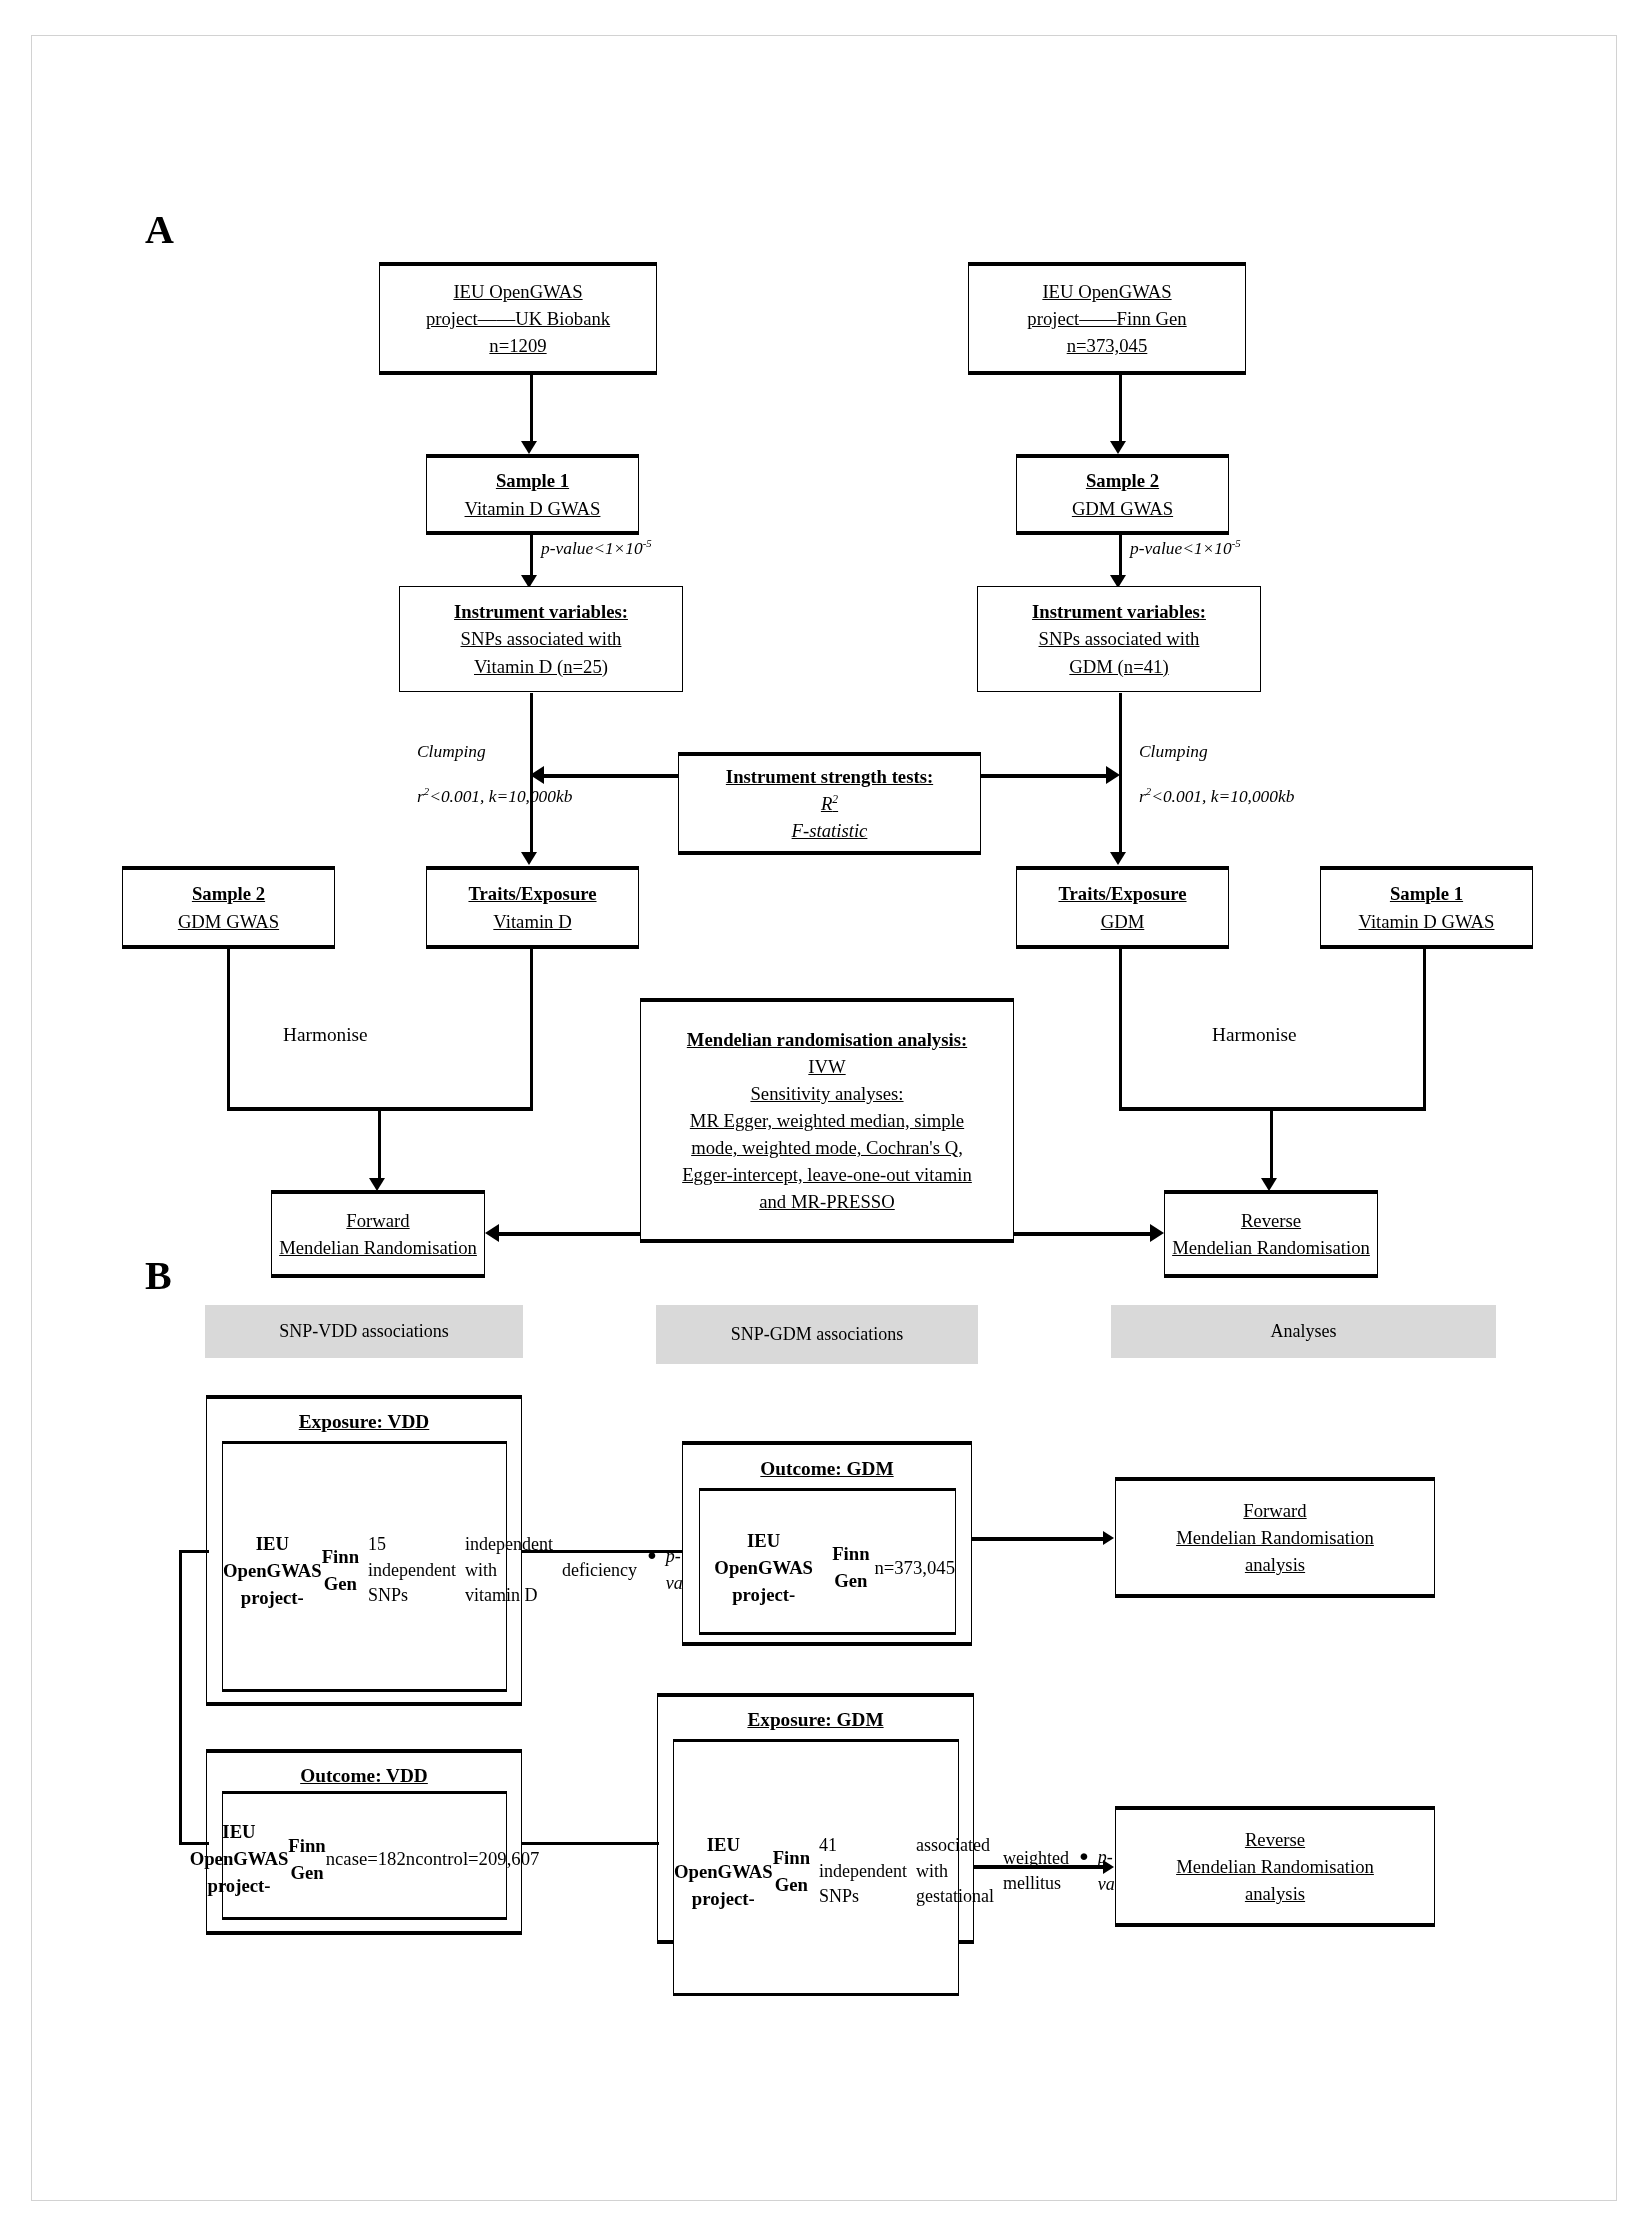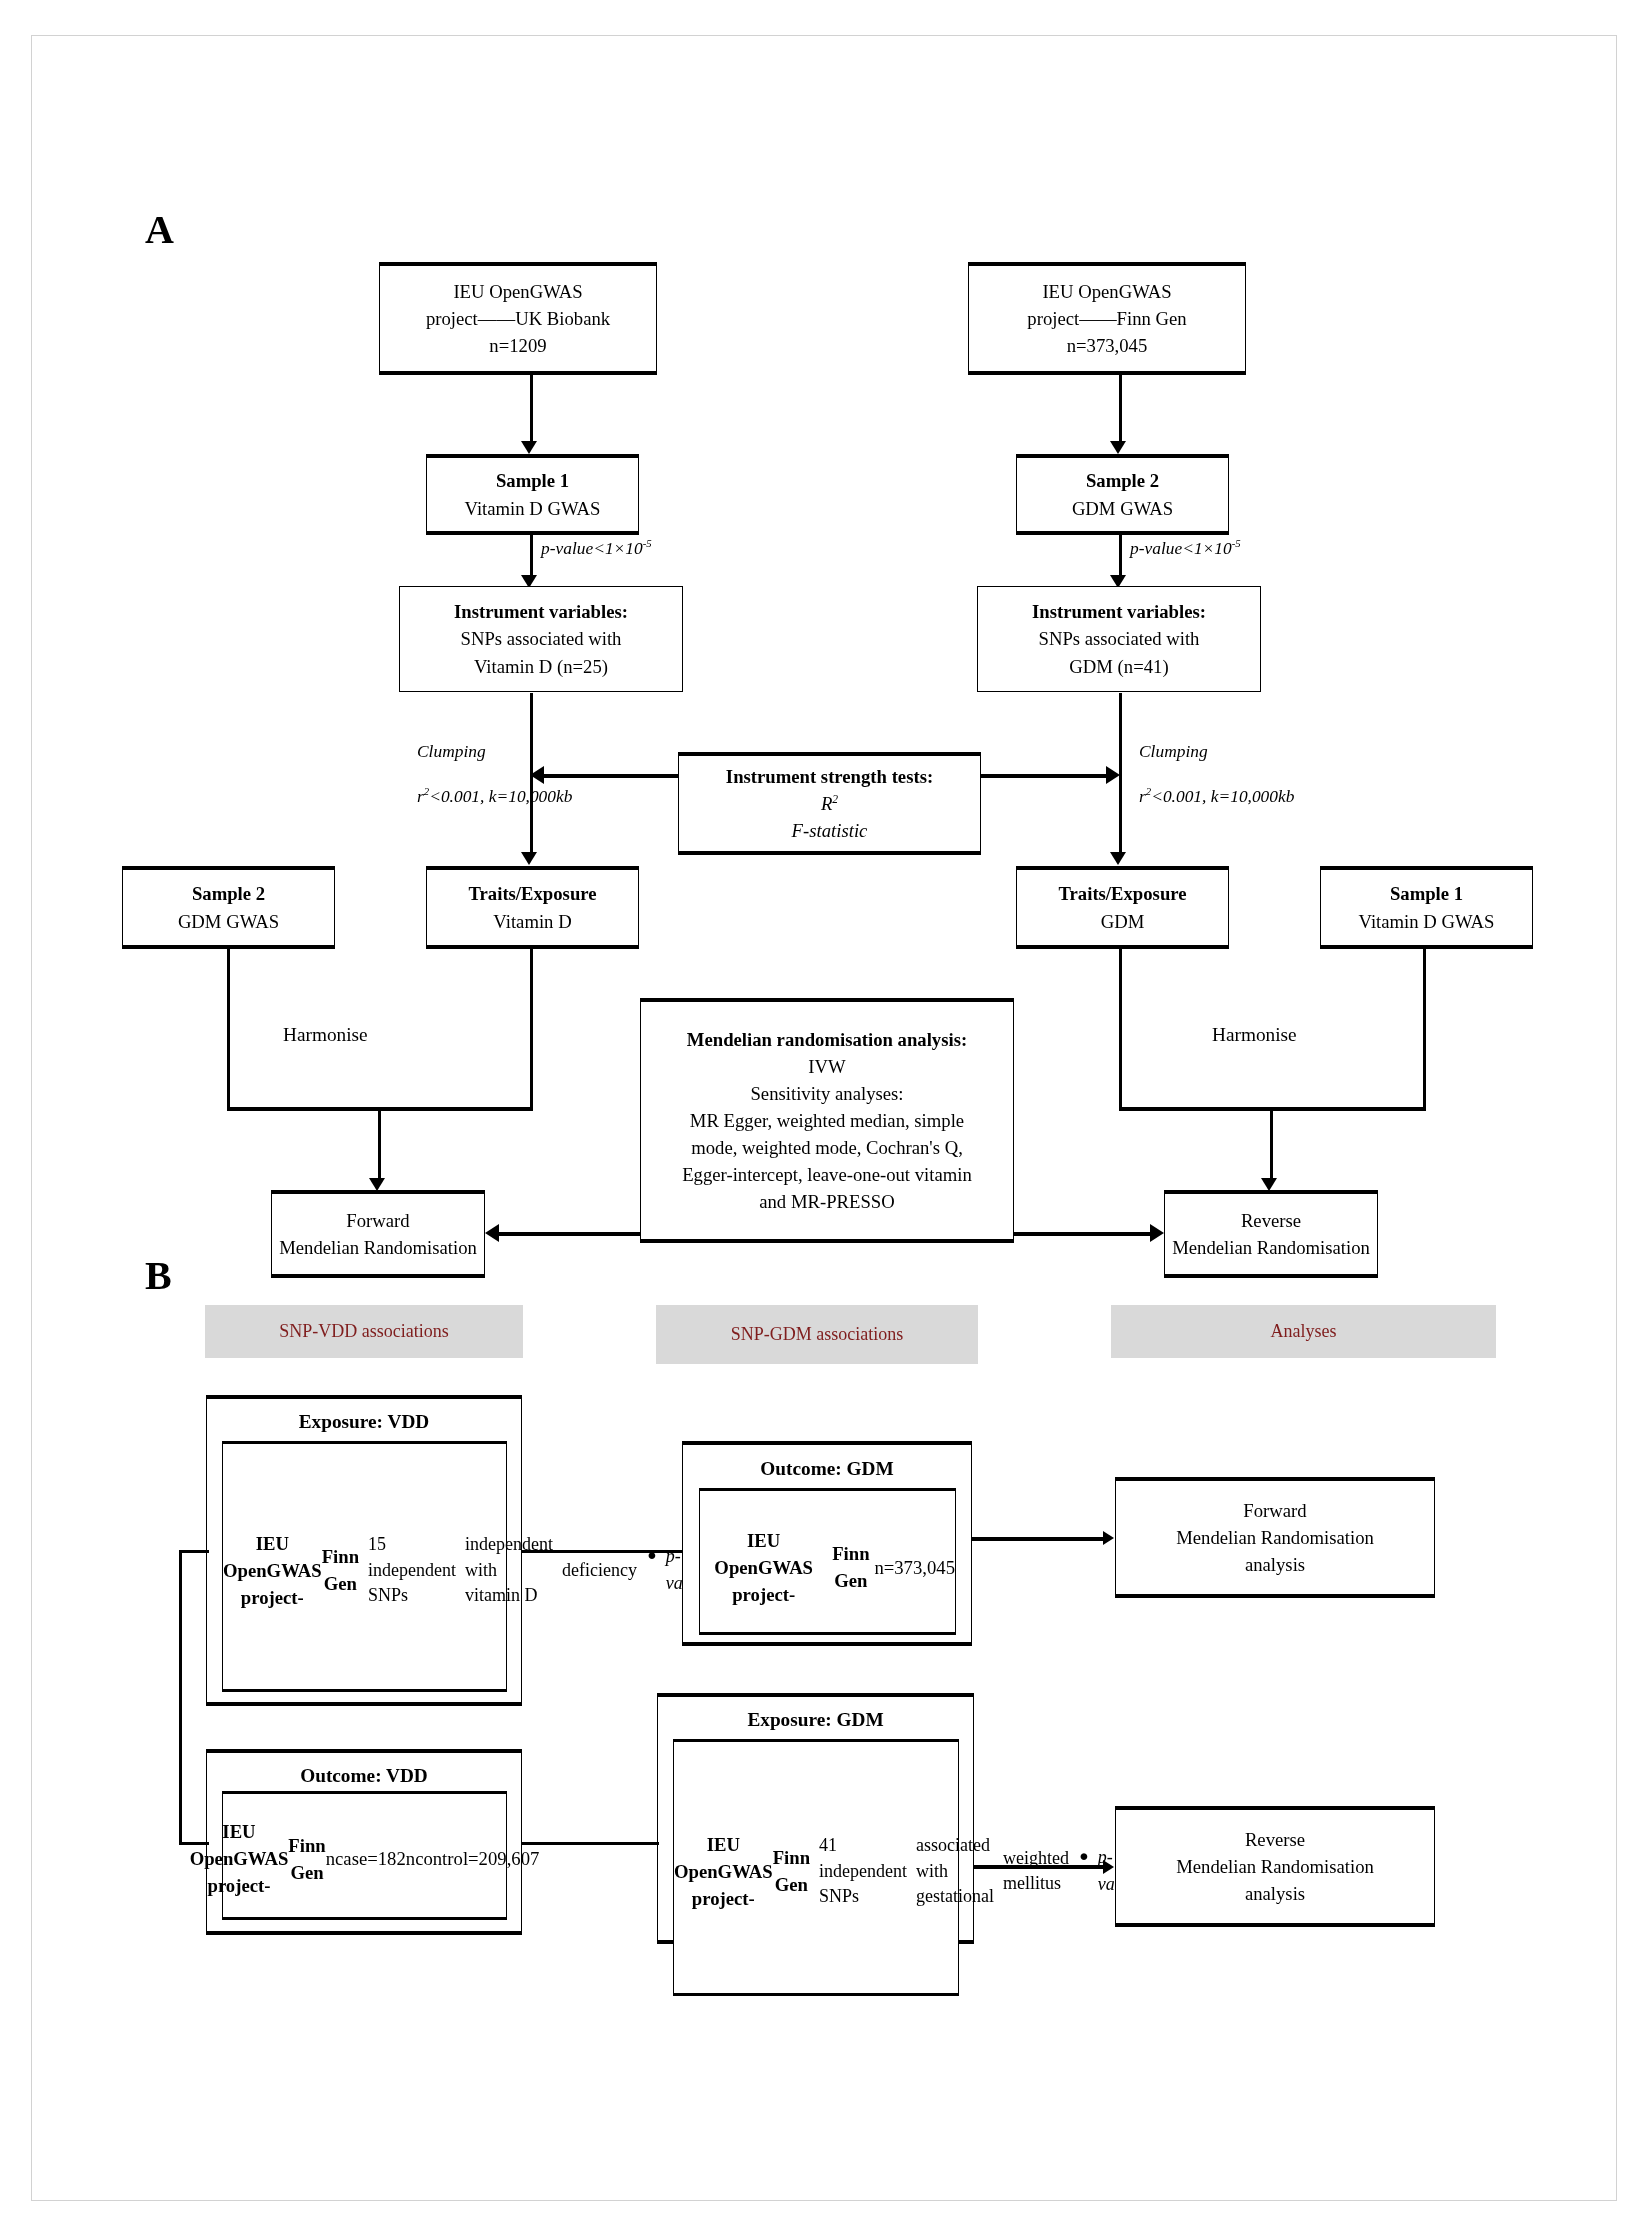--- a/index.html
+++ b/index.html
@@ -7,40 +7,40 @@
   #page{position:relative;width:1648px;height:2239px;background:#fff;overflow:hidden;}
   #sheet{position:absolute;left:31px;top:35px;width:1586px;height:2166px;border:1.9px solid #d2d2d2;box-sizing:border-box;background:#fff;}
 
   .panel-letter{position:absolute;font-weight:bold;font-size:40px;line-height:1;color:#000;}
 
   
   .box{position:absolute;box-sizing:border-box;border:1.9px solid #000;background:#fff;
        display:flex;flex-direction:column;align-items:center;justify-content:center;
        text-align:center;color:#000;}
   .box.thick{border-top-width:4.5px;border-bottom-width:4.5px;}
-  .box .ln{display:block;width:100%;padding:0 3.9px;box-sizing:border-box;}
+  .box .ln{display:block;width:100%;padding:0 3.9px;box-sizing:border-box;text-decoration:underline;}
   .b{font-weight:bold;}
   .fs29{font-size:18.7px;line-height:1.45;}
   .fs30{font-size:19.3px;line-height:1.45;}
 
   
   .vline{position:absolute;background:#000;width:2.6px;}
   .hline{position:absolute;background:#000;height:2.6px;}
   .vline.hv{width:3.2px;}
   .hline.hv{height:3.9px;}
   .arrow-d{position:absolute;width:0;height:0;border-left:8.4px solid transparent;border-right:8.4px solid transparent;border-top:13px solid #000;}
   .arrow-l{position:absolute;width:0;height:0;border-top:9.7px solid transparent;border-bottom:9.7px solid transparent;border-right:14px solid #000;}
   .arrow-r{position:absolute;width:0;height:0;border-top:9.7px solid transparent;border-bottom:9.7px solid transparent;border-left:14px solid #000;}
   .arrow-r-sm{position:absolute;width:0;height:0;border-top:7.7px solid transparent;border-bottom:7.7px solid transparent;border-left:11.6px solid #000;}
 
   .edge-label{position:absolute;font-style:italic;font-size:17.4px;line-height:1.45;color:#000;white-space:nowrap;}
   .plain-label{position:absolute;font-size:19.3px;line-height:1.3;color:#000;white-space:nowrap;}
 
   .hdr{position:absolute;box-sizing:border-box;background:#d9d9d9;display:flex;align-items:center;justify-content:center;
-       font-size:18px;color:#7f1d1d;}
+       font-size:18px;color:#000000;}
 
   sup{font-size:0.62em;vertical-align:super;line-height:0;}
   .bul{display:flex;align-items:flex-start;gap:9px;width:100%;padding-left:10.3px;box-sizing:border-box;text-align:left;}
   .bul .dot{font-size:15.5px;line-height:1.5;}
   .bul .txt{font-style:italic;font-size:18px;line-height:1.5;}
   .left-txt{text-align:left;width:100%;padding-left:9px;box-sizing:border-box;font-size:18px;line-height:1.42;}
   .nest{position:absolute;box-sizing:border-box;border:1.9px solid #000;border-top-width:3.9px;border-bottom-width:3.9px;background:#fff;
         display:flex;flex-direction:row;align-items:center;justify-content:flex-start;text-align:center;}
 </style>
 </head>

